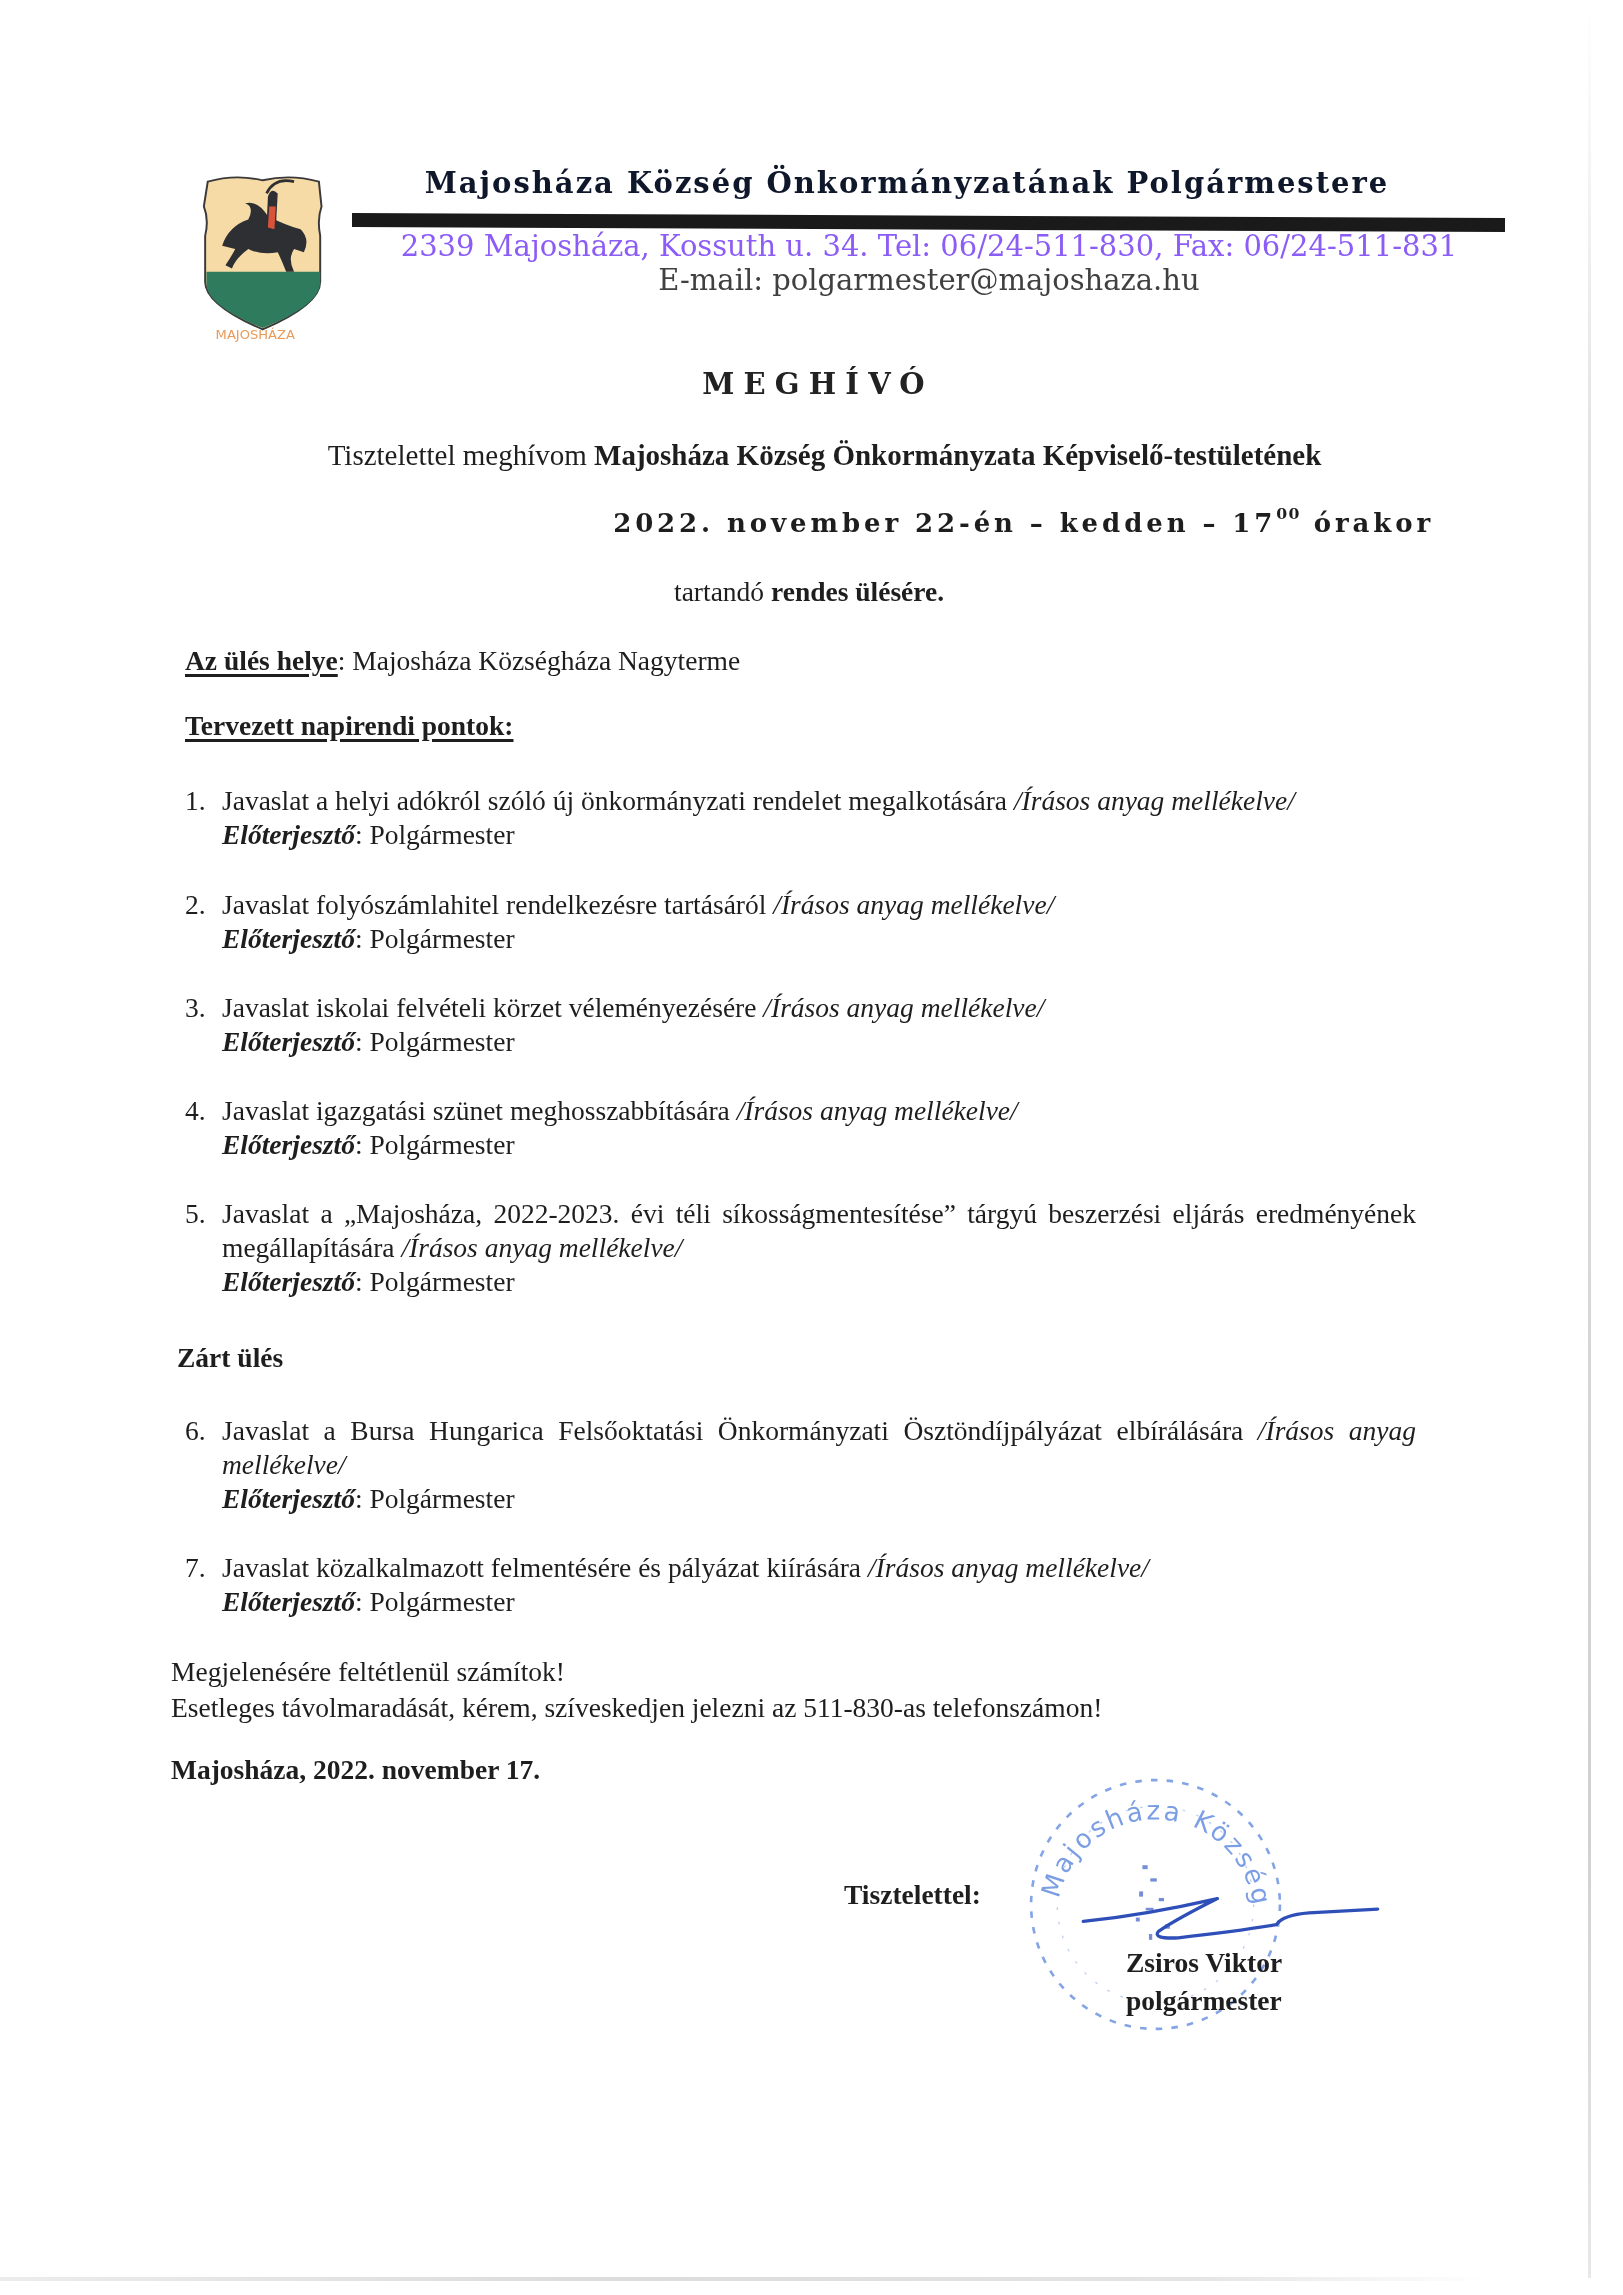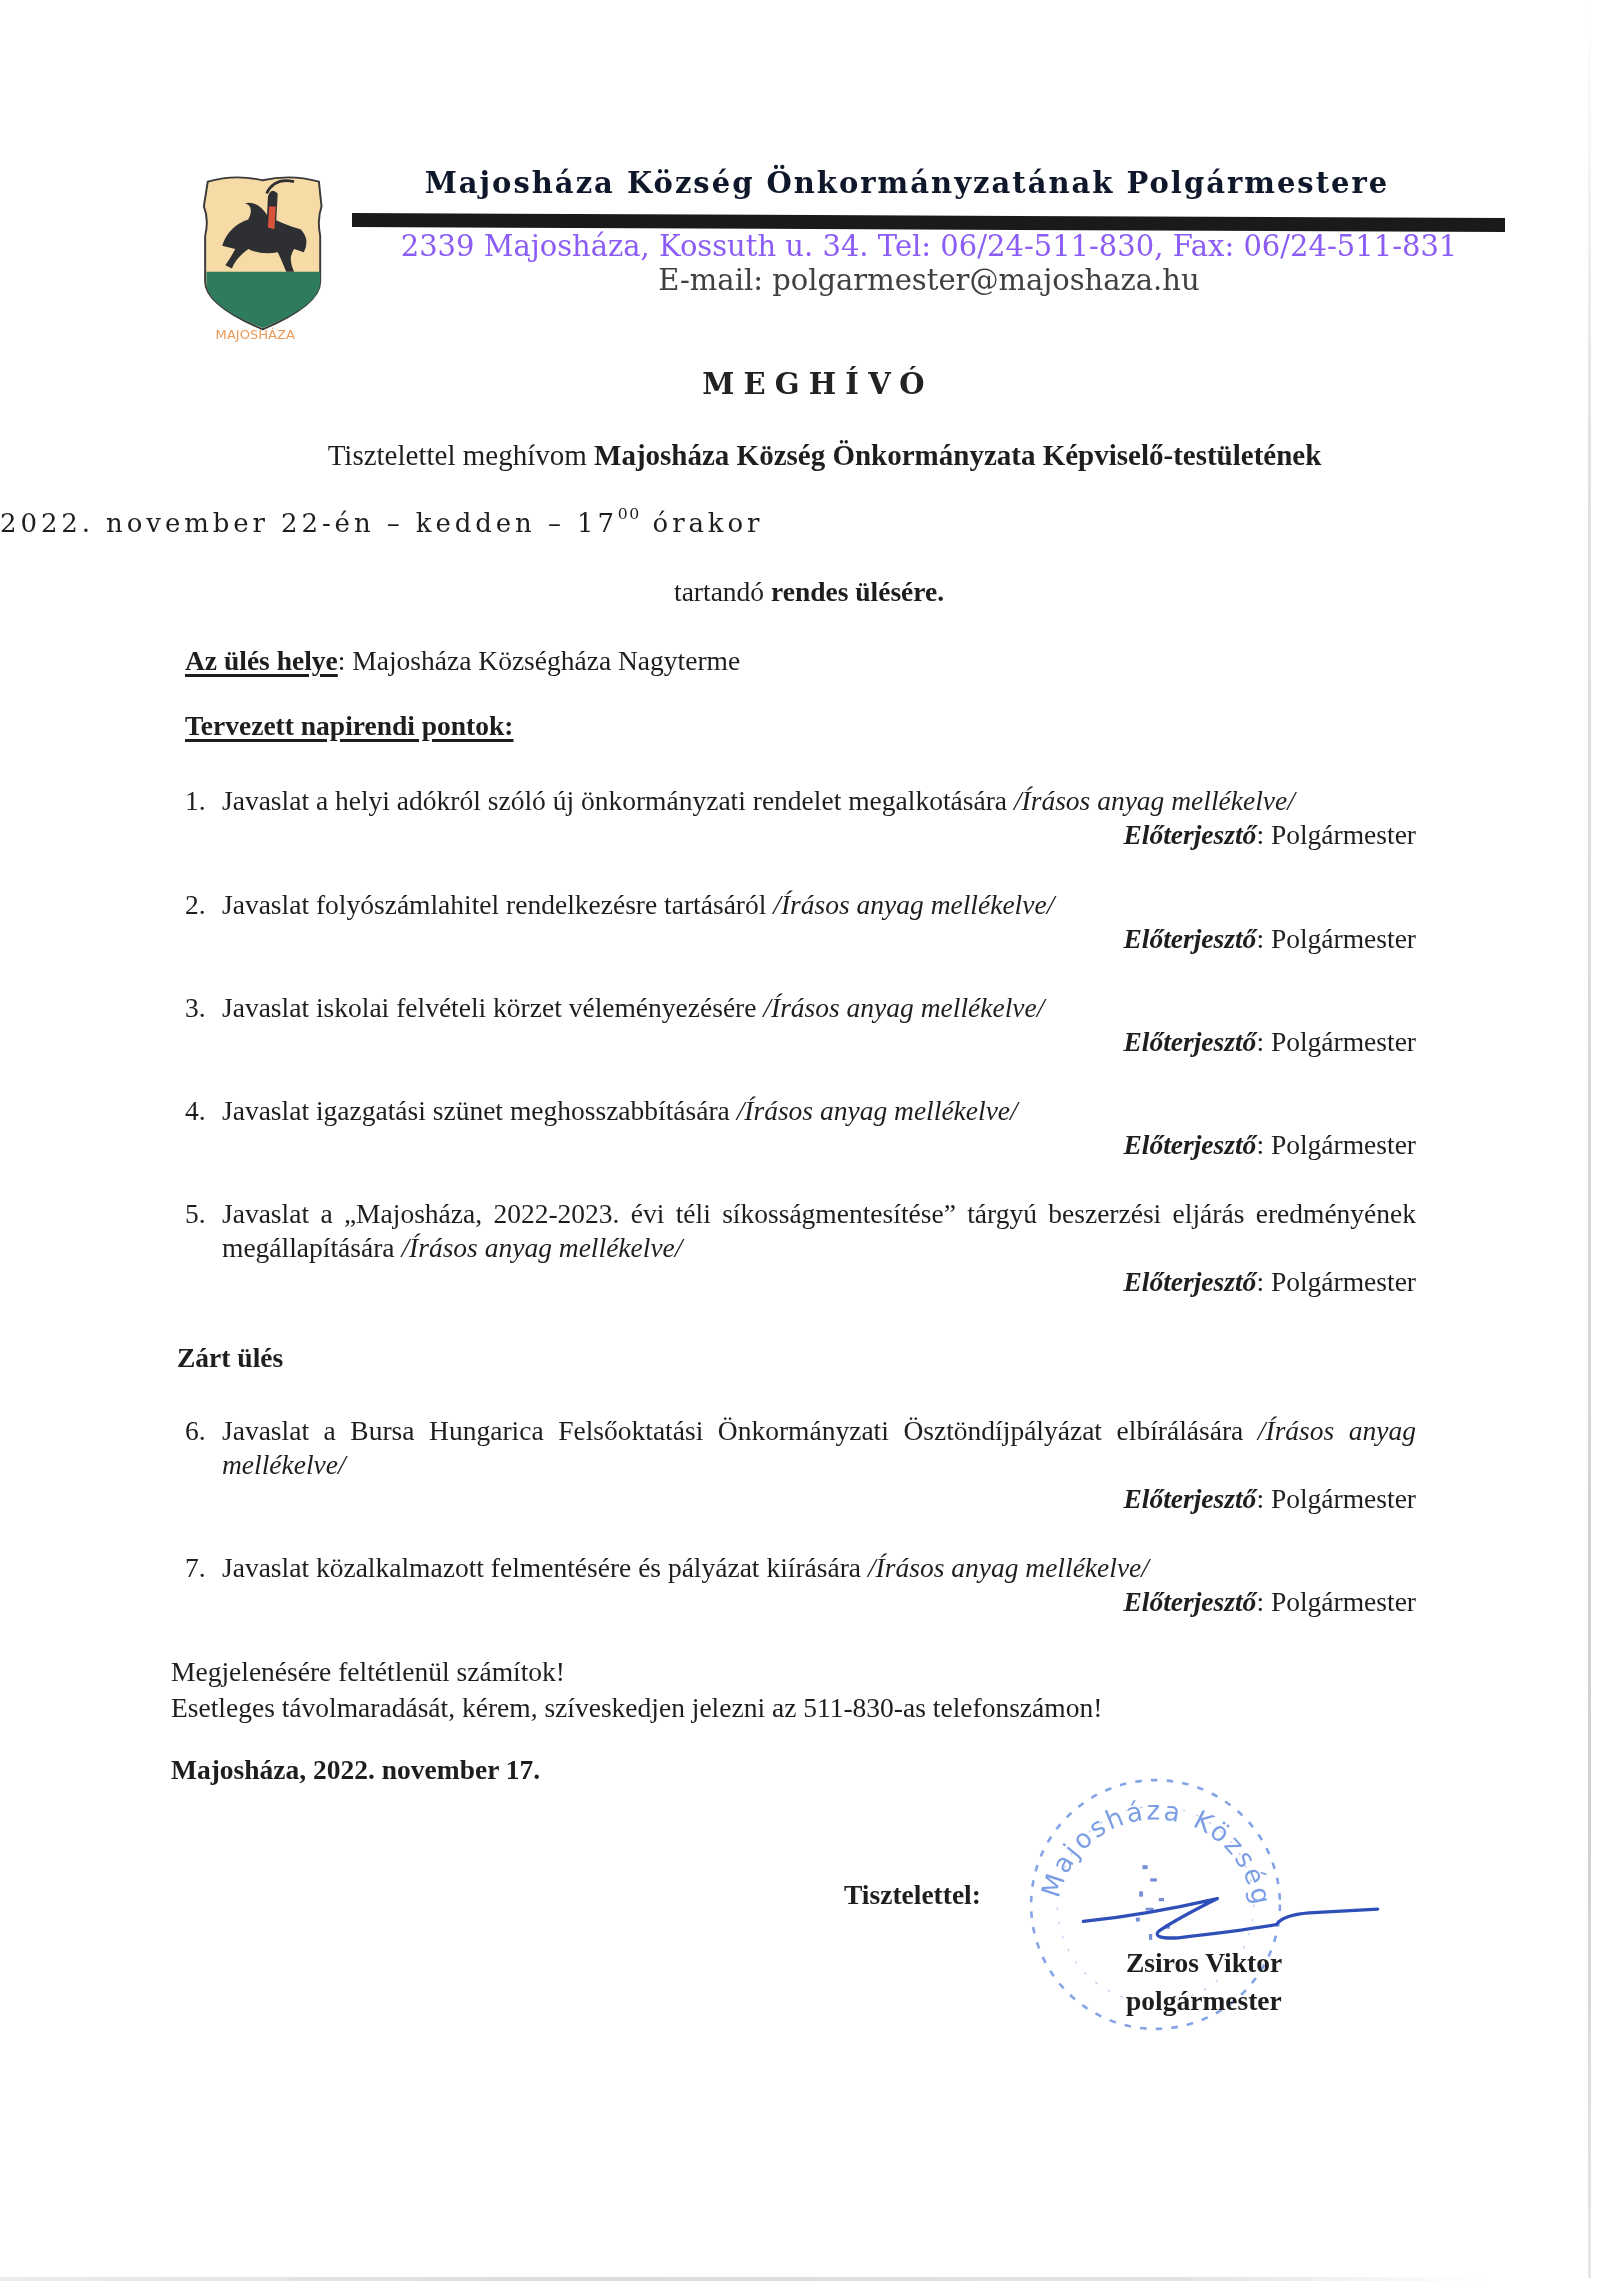--- a/index.html
+++ b/index.html
@@ -16,37 +16,37 @@
     #hdr-addr { left: 353px; top: 230px; width: 1152px; text-align: center;
       font-family: "DejaVu Serif", serif; font-size: 29px; color: #8b5cf6; line-height: 33px; white-space: nowrap; }
     #hdr-email { left: 353px; top: 264px; width: 1152px; text-align: center;
       font-family: "DejaVu Serif", serif; font-size: 29px; color: #404040; line-height: 33px; }
 
     
     #title { left: 0; top: 367px; width: 1623px; text-align: center; font-family: "DejaVu Serif", serif;
       font-weight: bold; font-size: 29px; letter-spacing: 9.2px; color: #222; padding-left: 6.5px; }
     #invite { left: 0; top: 439px; width: 1623px; text-align: center; font-size: 29px; margin-left: 13px; }
     #invite b { font-weight: bold; }
-    #date-line { left: 0; top: 507px; width: 1434px; text-align: left; font-family: "DejaVu Serif", serif;
-      font-weight: normal; font-size: 26px; letter-spacing: 3.9px; }
+    #date-line { left: 0; top: 507px; width: 1434px; text-align: right; font-family: "DejaVu Serif", serif;
+      font-weight: bold; font-size: 26px; letter-spacing: 3.9px; }
     #date-line sup { font-size: 15.7px; letter-spacing: 1.3px; position: relative; top: -2.6px; }
     #session-type { left: 674px; top: 576px; font-size: 27.5px; }
 
     
     #place { left: 185px; top: 645px; font-size: 27.5px; }
     #place .lbl { font-weight: bold; text-decoration: underline; text-decoration-thickness: 2.6px; text-underline-offset: 3.9px; }
     #agenda-hdr { left: 185px; top: 710px; font-size: 27.5px; font-weight: bold;
       text-decoration: underline; text-decoration-thickness: 2.6px; text-underline-offset: 3.9px; }
 
     
     .item { position: absolute; left: 185px; width: 1231px; font-size: 27.5px; line-height: 34px; }
     .item .num { position: absolute; left: 0; top: 0; }
     .item .body { margin-left: 37px; text-align: justify; }
     .item .att { font-style: italic; }
-    .item .presenter { margin-left: 37px; text-align: right; }
+    .item .presenter { margin-left: 37px; }
     .item .presenter .p-lbl { font-weight: bold; font-style: italic; }
 
     #closed-hdr { left: 177px; top: 1342px; font-size: 27.5px; font-weight: bold; }
 
     #closing1 { left: 171px; top: 1656px; font-size: 27.5px; }
     #closing2 { left: 171px; top: 1692px; font-size: 27.5px; }
     #place-date { left: 171px; top: 1754px; font-size: 27.5px; font-weight: bold; }
 
     #regards { left: 844px; top: 1879px; font-size: 27.5px; font-weight: bold; }
     #stamp { left: 1018px; top: 1767px; width: 275px; height: 275px; }

